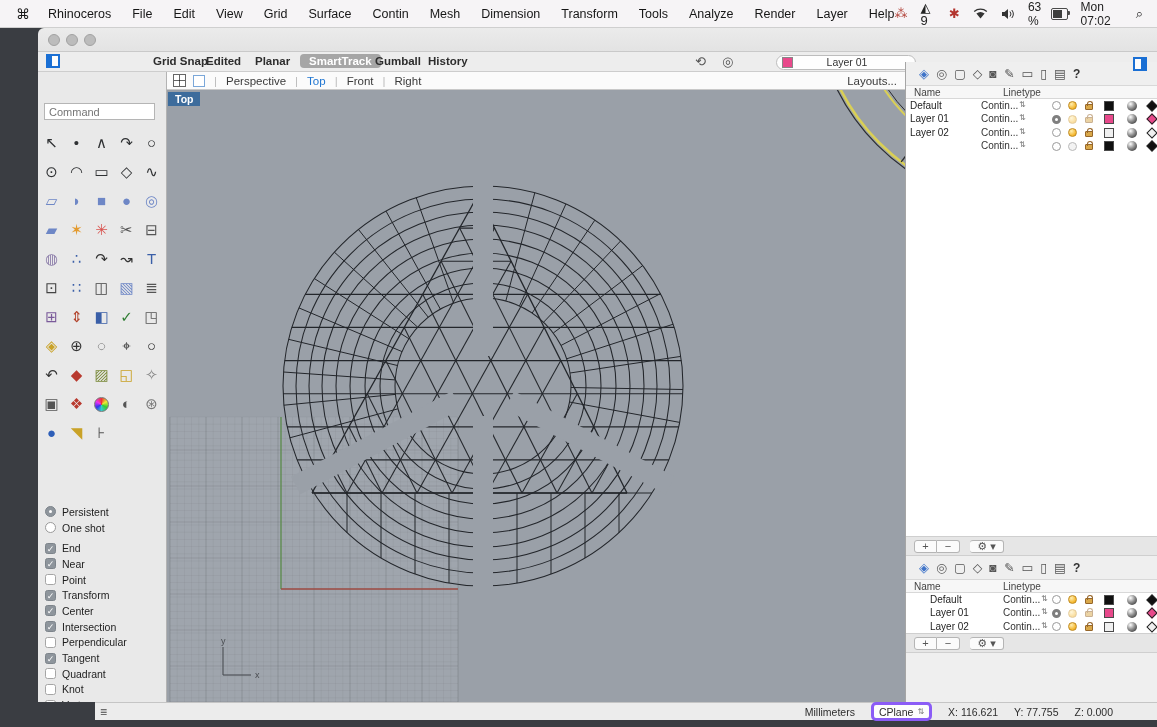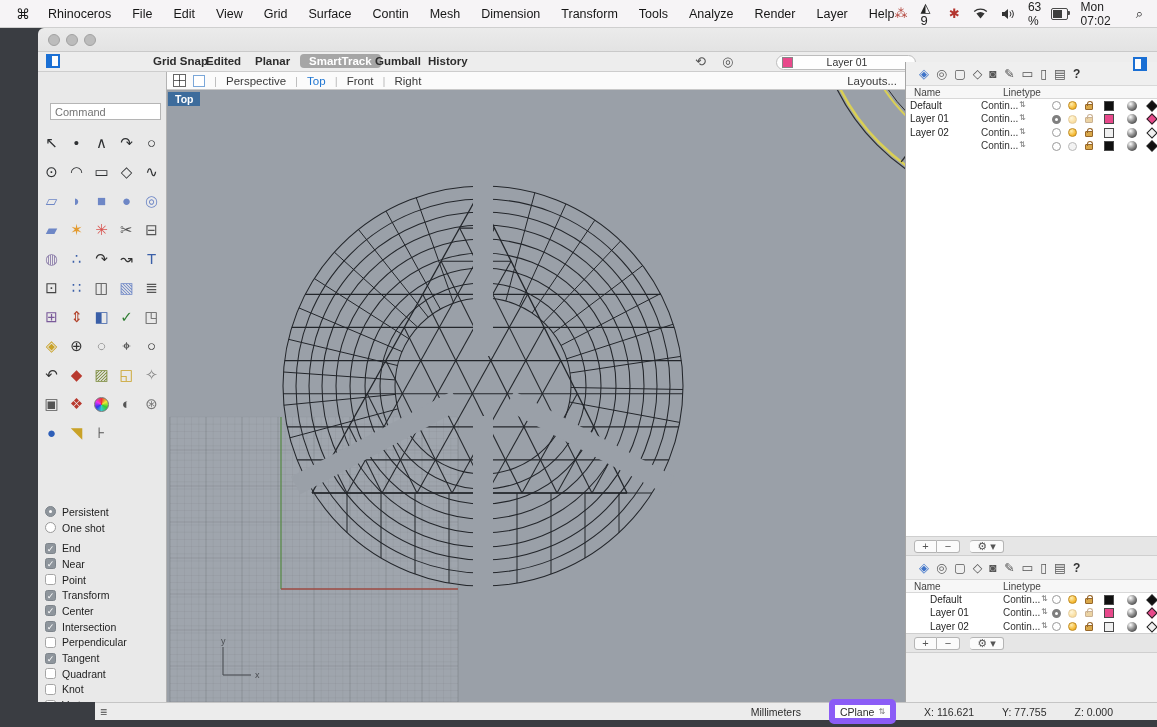--- a/index.html
+++ b/index.html
@@ -33,21 +33,21 @@
   .half-sq{position:absolute;width:14px;height:14px;border:2px solid #1a6fd4;box-sizing:border-box;background:linear-gradient(90deg,#1a6fd4 38%,#fdfdfd 38%)}
   .half-sq.right{background:linear-gradient(90deg,#fdfdfd 55%,#1a6fd4 55%)}
   .tb-circle{position:absolute;top:2px;font-size:13px;color:#555}
   #layer-pill{position:absolute;left:738px;top:2.5px;width:140px;height:15px;background:#fefefe;border:1px solid #bdbdbd;
               border-radius:8px;display:flex;align-items:center;box-sizing:border-box}
   #layer-pill .sw{width:9px;height:9px;margin-left:5px;border:1px solid #888}
   #layer-pill .lbl{flex:1;text-align:center;font-size:10.5px;color:#333;margin-right:14px}
   
   #sidebar{position:absolute;left:38px;top:72px;width:129px;height:630px;background:#e9e9e9;
            border-right:1px solid #b3b3b3;box-sizing:border-box}
-  #cmdbox{position:absolute;left:12px;top:31px;width:111px;height:17px;border:1px solid #b5b5b5;background:#fff;
+  #cmdbox{position:absolute;left:6px;top:31px;width:111px;height:17px;border:1px solid #b5b5b5;background:#fff;
           font-size:11px;color:#9a9a9a;padding:0 4px;box-sizing:border-box;font-family:"Liberation Sans",sans-serif}
   #toolgrid{position:absolute;left:1px;top:56px;width:127px;display:flex;flex-wrap:wrap}
   .tool{width:25px;height:29px;line-height:29px;text-align:center;font-size:15px;cursor:default}
   .wheel{width:13px;height:13px;border-radius:50%;margin:8px auto;
          background:conic-gradient(#e33,#ee3,#3c3,#3cc,#33e,#e3e,#e33);border:1px solid #777}
   #osnap{position:absolute;left:7px;top:432px;font-size:10.5px;color:#1d1d1d}
   .os-row{display:flex;align-items:center;height:15.7px}
   .os-gap{height:5px}
   .radio{width:11px;height:11px;border-radius:50%;border:1px solid #9a9a9a;background:#fff;margin-right:6px;box-sizing:border-box}
   .radio.sel{background:#8e959c;border-color:#7d848b;position:relative}
@@ -106,22 +106,22 @@
   .pbtn:last-child{border-radius:0 3px 3px 0;border-left:none}
   .pbtn.single{border-radius:3px;width:34px}
   .shift .lrow span.nm,.shift .phead .hname{left:4px}
   .shift .lrow span.lt,.shift .phead .hline{left:75px}
   .shift .lrow span.st{left:113px}
   #tr-blue{position:absolute;left:1133px;top:57px;z-index:9}
   
   #statusbar{position:absolute;left:95px;top:702px;width:1062px;height:18px;background:#ececec;border-top:1px solid #c5c5c5;
              box-sizing:border-box;display:flex;align-items:center;font-size:10.5px;color:#2d2d2d}
   #sb-burger{margin:0 5px 0 5px;font-size:12px;color:#444}
-  #sb-right{margin-left:auto;display:flex;align-items:center;gap:28px;padding-right:44px}
-  #cplane-pill{border:6px solid #8b5cf6;border-radius:5px;background:#fdfdfd;padding:0 5px;display:flex;align-items:center;gap:4px;height:13px}
+  #sb-right{margin-left:auto;display:flex;align-items:center;gap:16px;padding-right:44px}
+  #cplane-pill{border:3px solid #8b5cf6;border-radius:5px;background:#fdfdfd;padding:0 5px;display:flex;align-items:center;gap:4px;height:13px}
   #cplane-pill .st{font-size:8px;color:#777}
   #patchA{position:absolute;left:38px;top:702px;width:57px;height:18px;background:#3a3d42}
 </style>
 </head>
 <body>
 
 <div id="menubar">
   <span id="apple">⌘</span>
   <div id="menu-items">
       <span>Rhinoceros</span>

